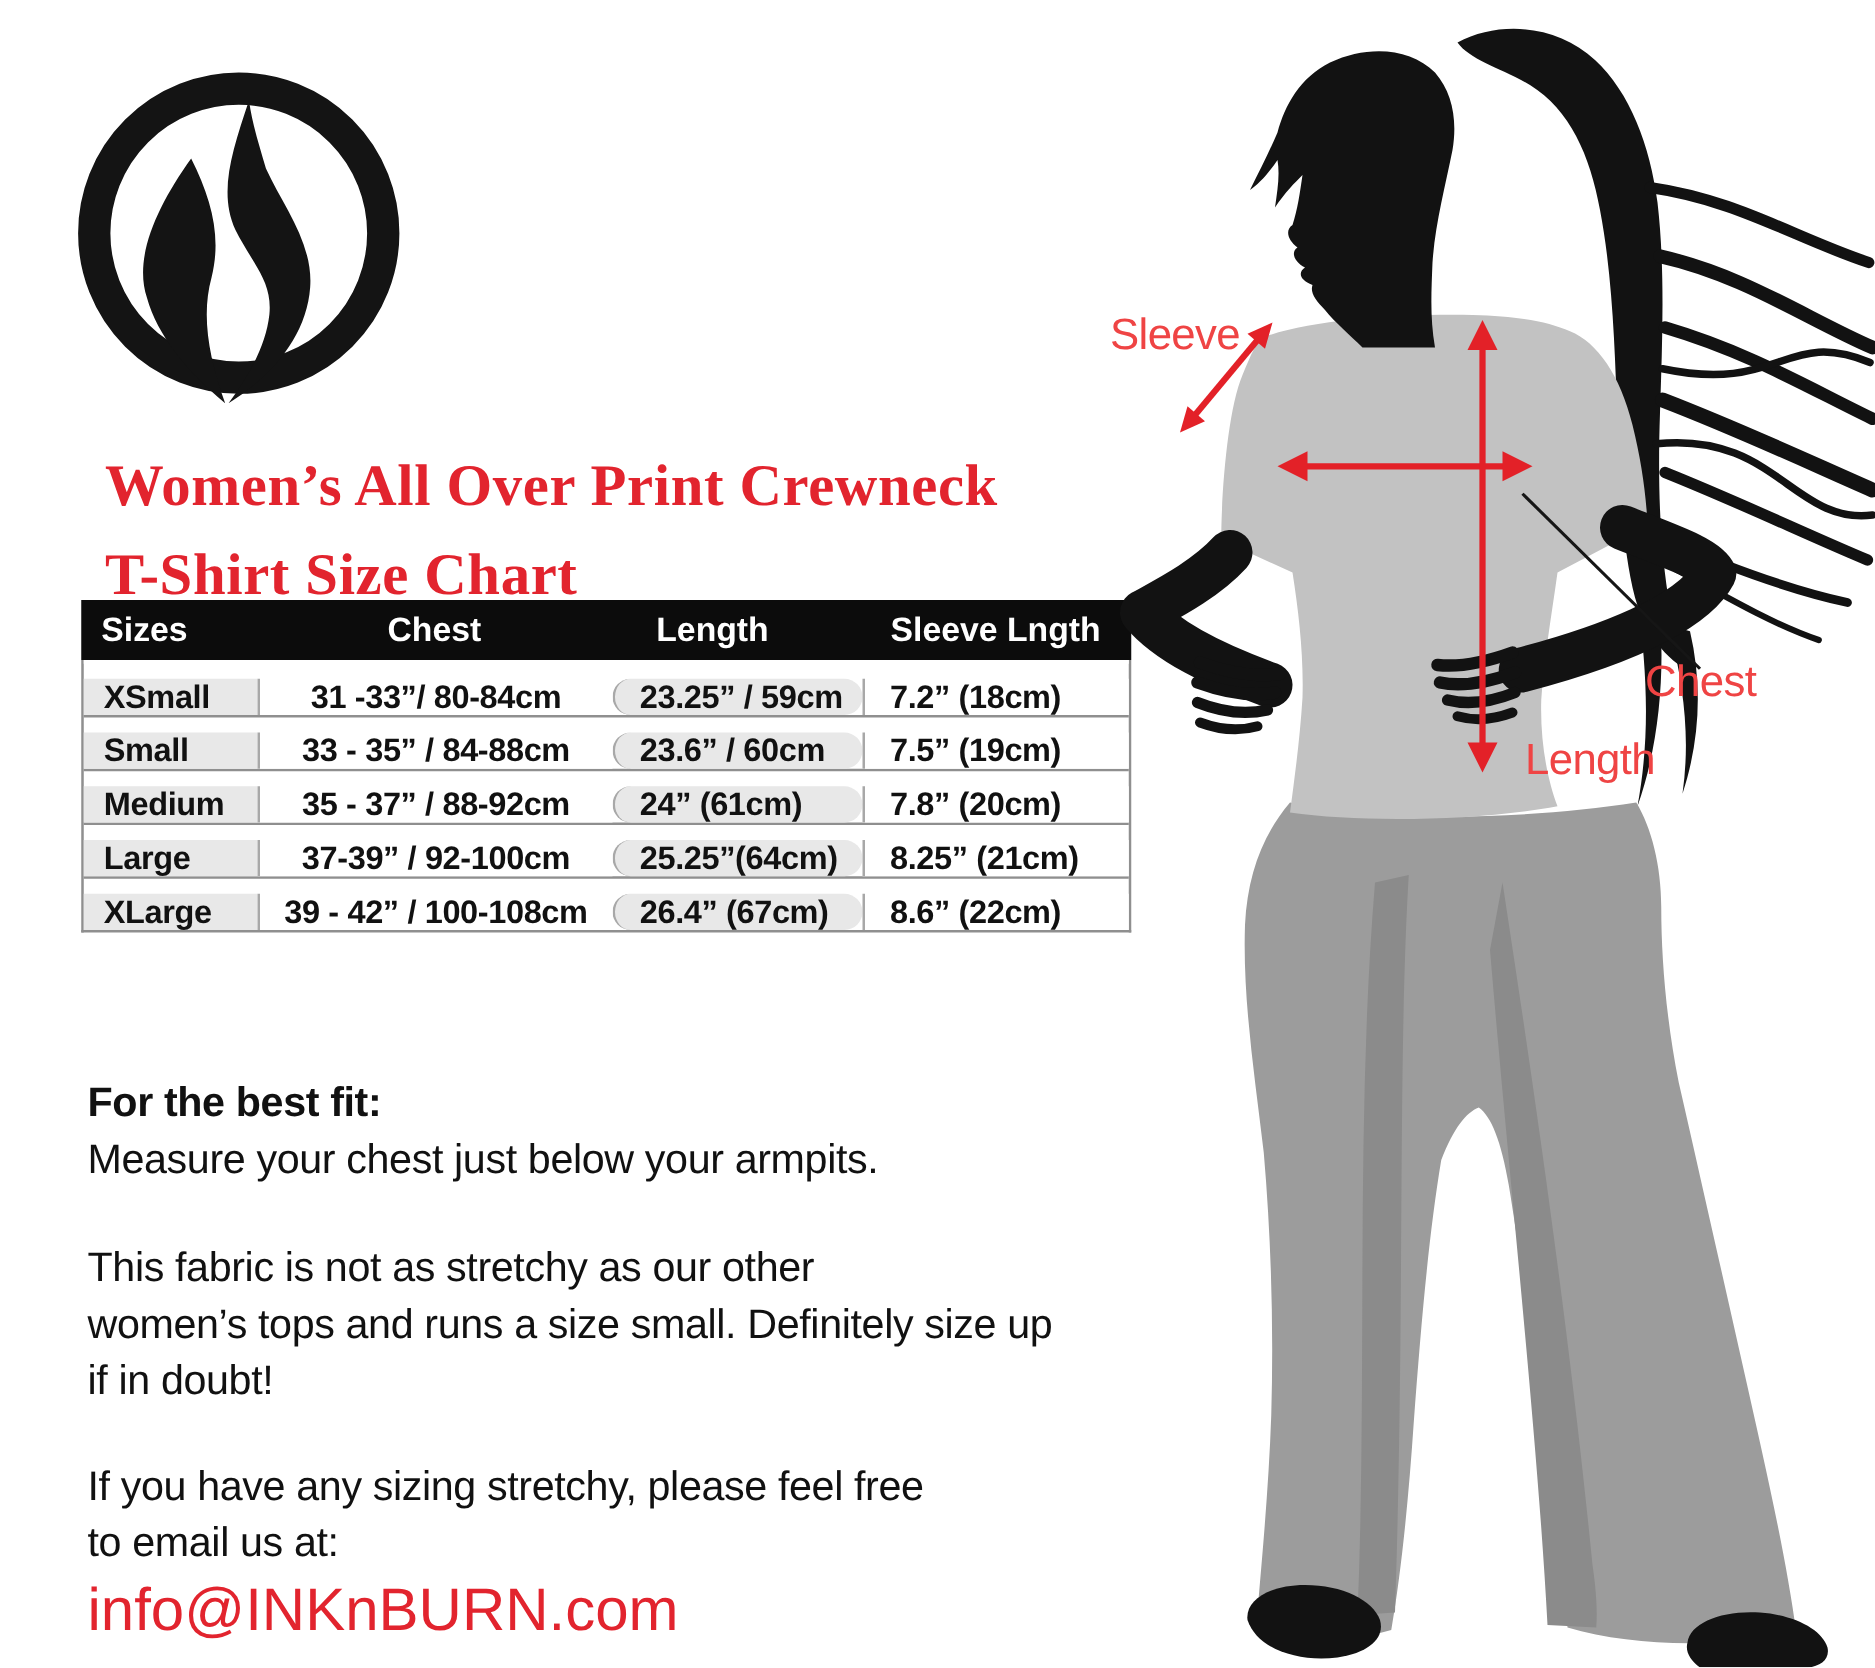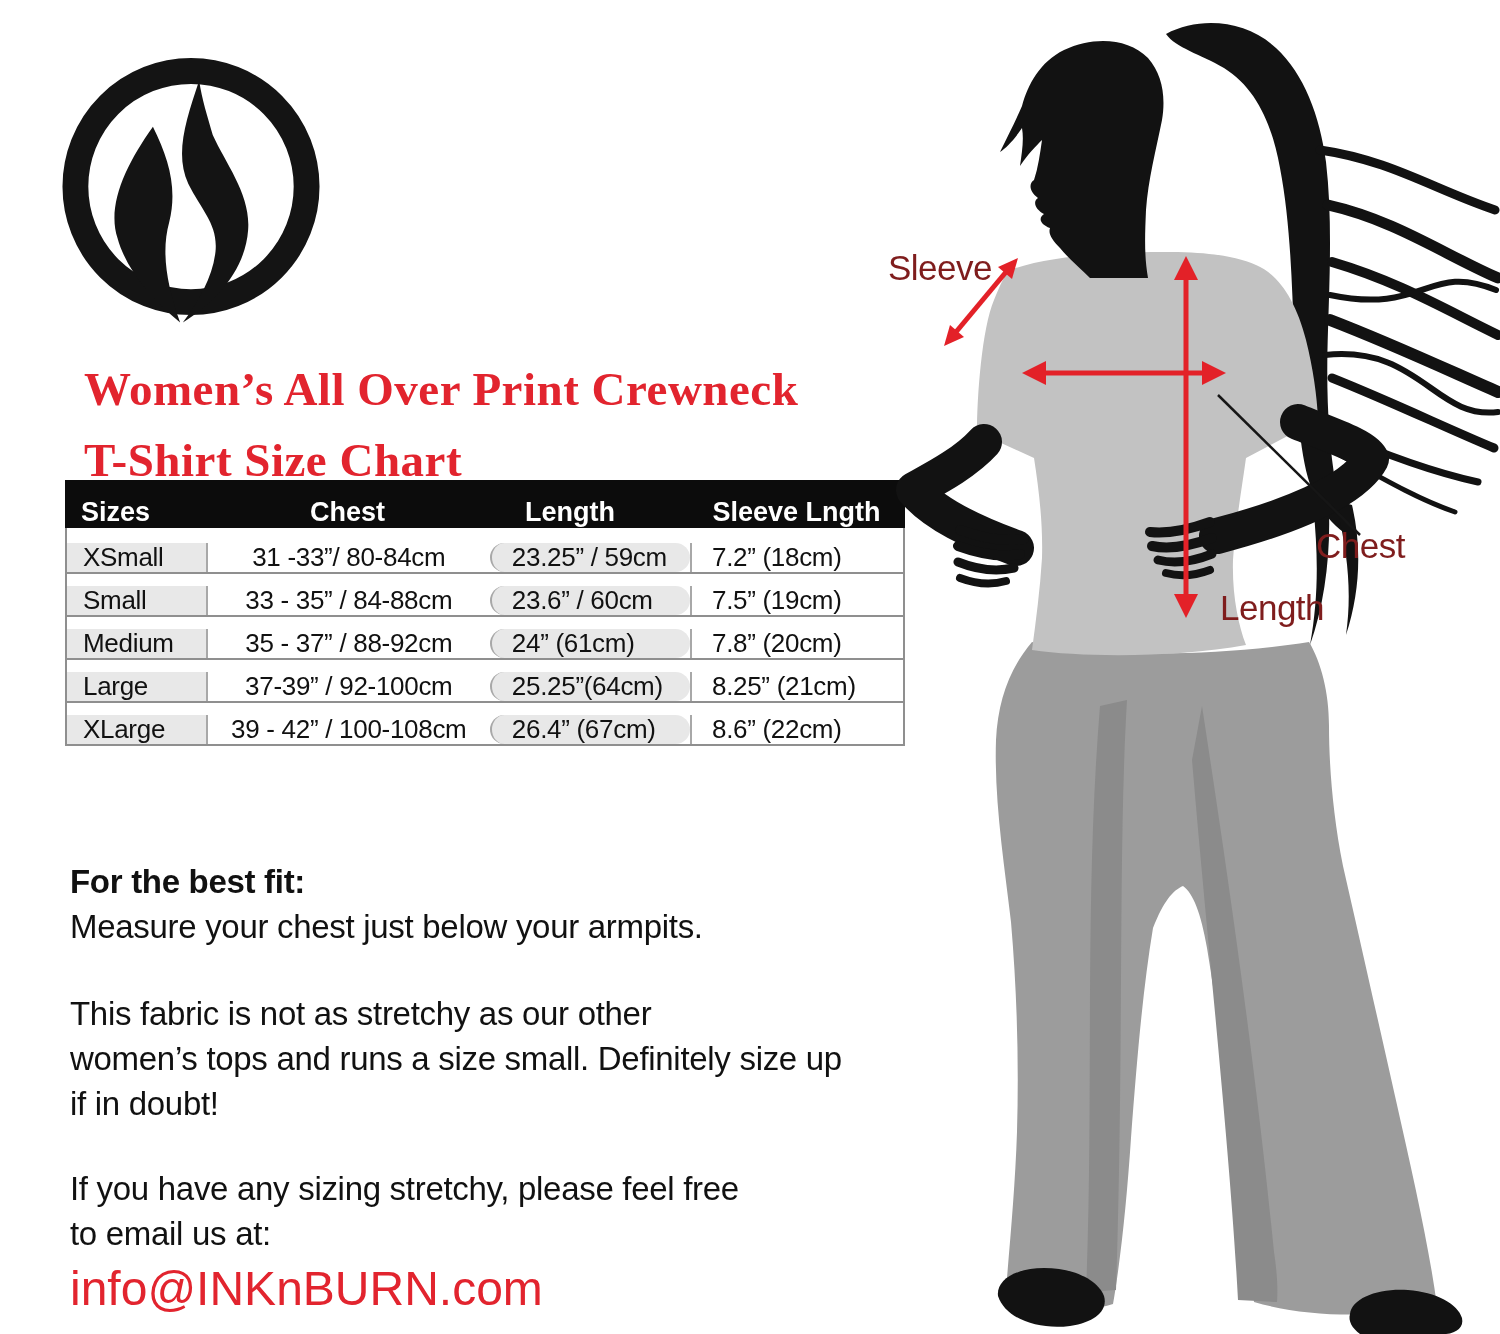--- a/index.html
+++ b/index.html
@@ -12,25 +12,25 @@
   
   .title{
     position:absolute;left:68px;top:338px;
     font-family:"Liberation Serif",serif;font-weight:bold;
     font-size:47px;line-height:71px;color:var(--accent-red,#e2242e);
     letter-spacing:.5px;white-space:nowrap;
   }
   
   .size-table{position:absolute;left:65px;top:480px;width:840px;}
   .thead{display:flex;background:var(--table-header-bg,#0c0c0c);color:var(--table-header-text,#fff);
-    height:48px;align-items:flex-end;font-weight:bold;font-size:27px;}
+    height:48px;align-items:center;font-weight:bold;font-size:27px;}
   .tbody{border:2px solid #8f8f8f;border-top:none;}
   .trow{display:flex;height:41px;border-top:2px solid #8f8f8f;}
   .trow:first-child{border-top:3px solid #ffffff;}
-  .td{display:flex;align-items:center;font-weight:normal;font-size:26px;
+  .td{display:flex;align-items:center;font-weight:bold;font-size:26px;
     border-left:2px solid #a8a8a8;letter-spacing:-0.3px;margin-top:12px;}
   .td:first-child{border-left:none;}
   .c0{width:140px;}
   .c1{width:285px;justify-content:center;}
   .c2{width:200px;}
   .c3{width:213px;}
   .td.c0{padding-left:16px;width:124px;}
   .td.c2{padding-left:20px;width:180px;border-radius:20px;}
   .td.c3{padding-left:20px;width:193px;}
   .td.c0,.td.c2{background:var(--cell-gray,#e8e8e8);}
@@ -49,21 +49,21 @@
   .ink{fill:var(--silhouette-black,#121212);}
   .shirt{fill:var(--shirt-gray,#c2c2c2);}
   .pants{fill:var(--pants-gray,#9c9c9c);}
   .pantshade{fill:#8b8b8b;}
   .hairline{stroke:var(--silhouette-black,#121212);fill:none;stroke-linecap:round;}
   .armstroke{stroke:var(--silhouette-black,#121212);fill:none;stroke-width:36;stroke-linecap:round;stroke-linejoin:round;}
   .finger{stroke:var(--silhouette-black,#121212);fill:none;stroke-linecap:round;}
   .pointer{stroke:#161616;stroke-width:2.5;fill:none;}
   .redline{stroke:var(--arrow-red,#e32128);stroke-width:5;fill:none;}
   .redhead{fill:var(--arrow-red,#e32128);}
-  .lbl{position:absolute;font-size:35px;color:#7f1d1d;letter-spacing:-0.5px;white-space:nowrap;}
+  .lbl{position:absolute;font-size:35px;color:#ef4444;letter-spacing:-0.5px;white-space:nowrap;}
   .lbl-sleeve{left:888px;top:248px;}
   .lbl-chest{left:1316px;top:526px;}
   .lbl-length{left:1220px;top:588px;}
 </style>
 </head>
 <body>
 
 <div class="canvas">
 
   <svg class="logo" width="272" height="284" viewBox="0 0 100 100">

